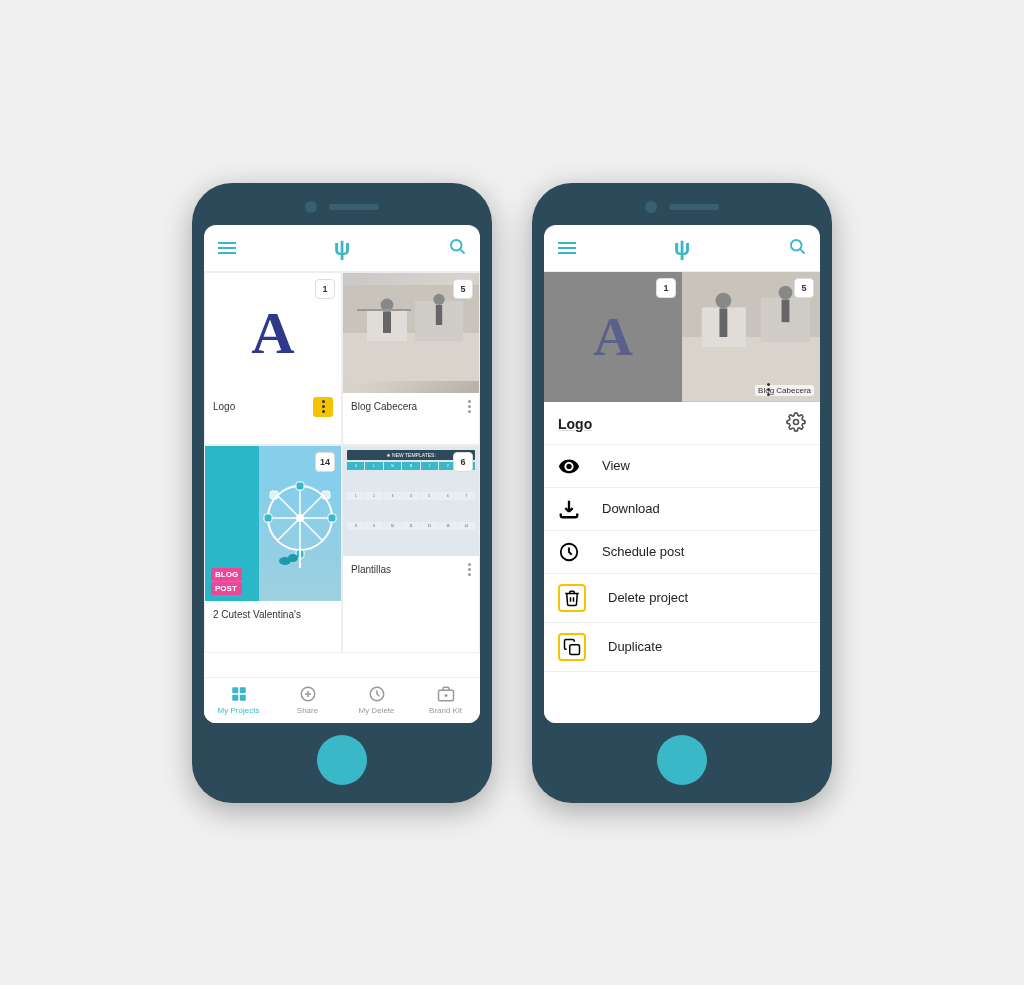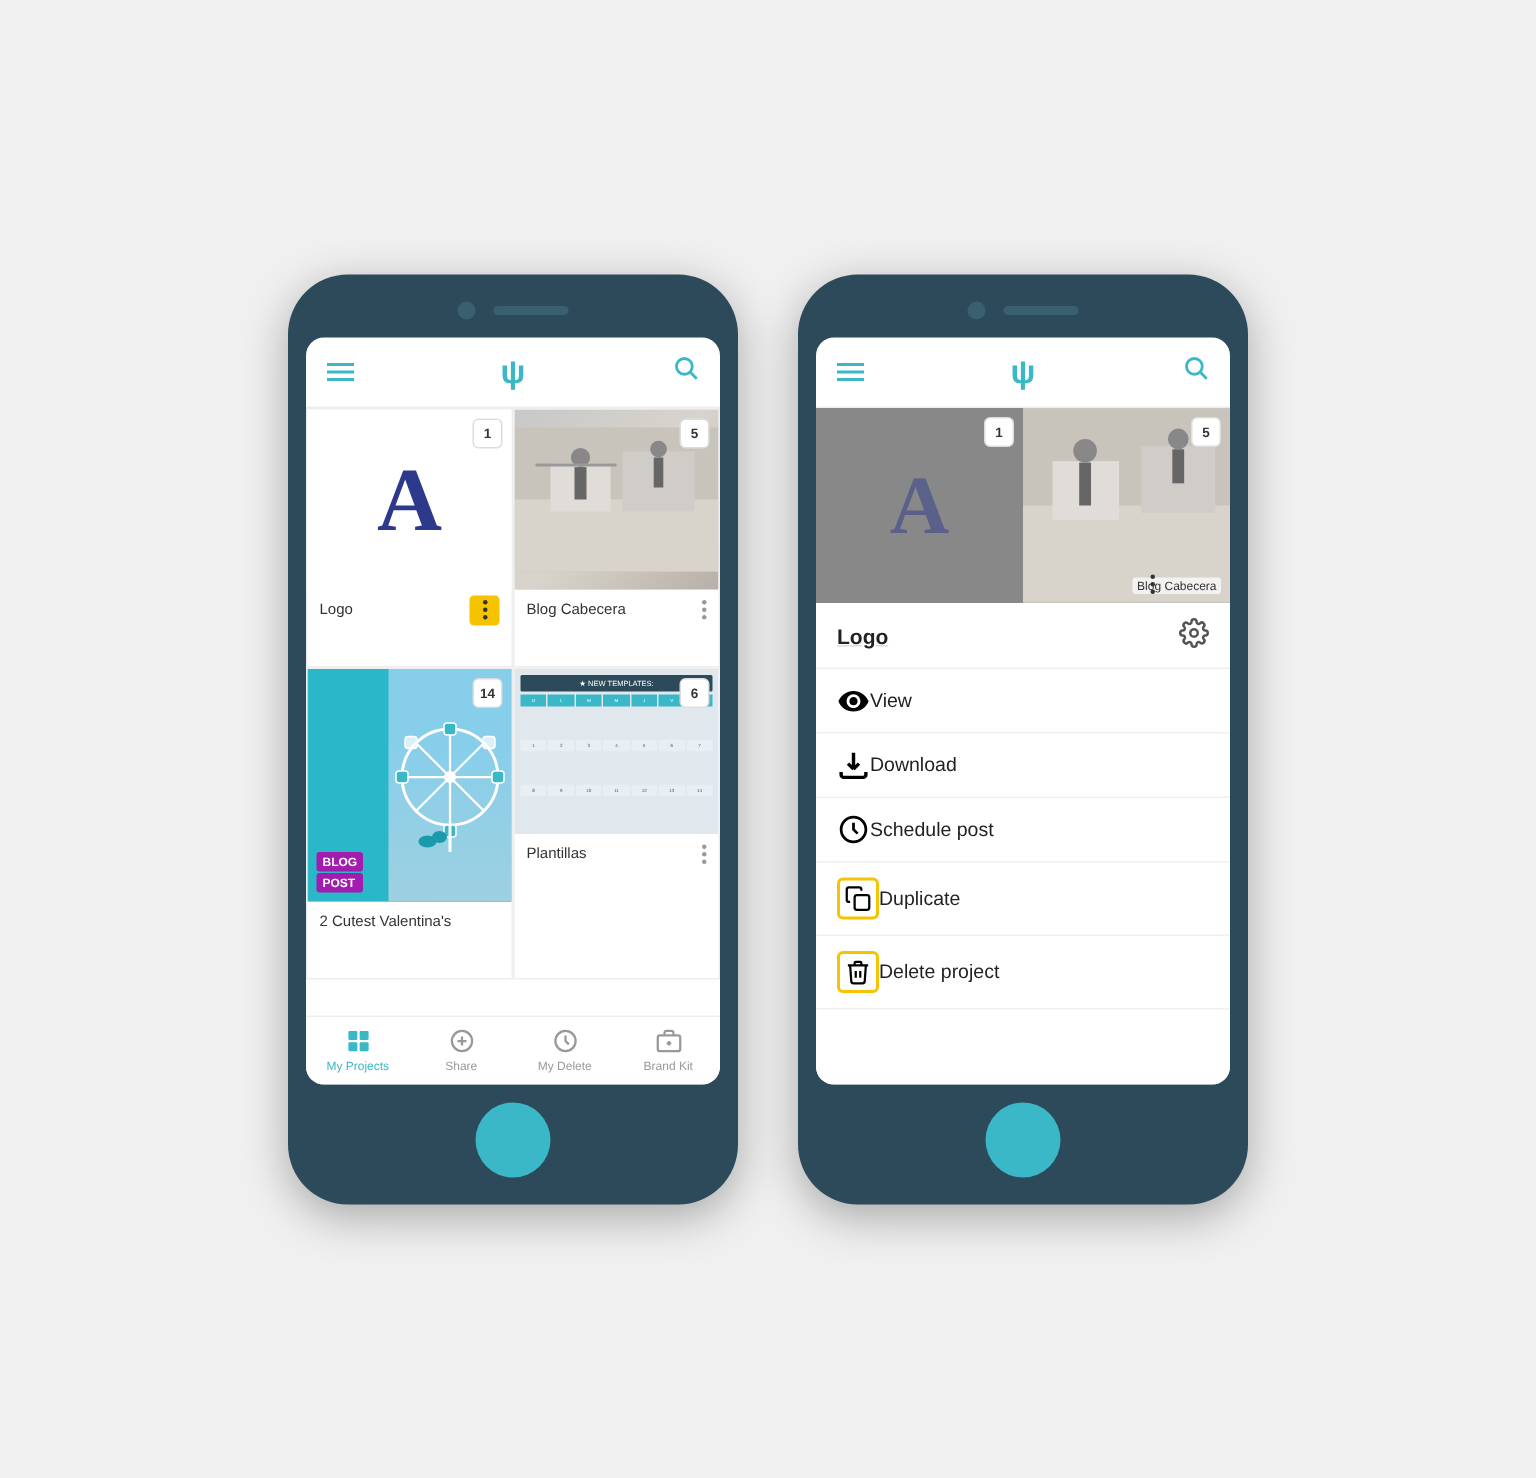--- a/index.html
+++ b/index.html
@@ -203,21 +203,21 @@
 
     
     .letter-a {
       font-size: 60px;
       font-weight: bold;
       color: #2d3a8c;
       font-family: Georgia, serif;
       line-height: 1;
     }
     .blog-post-label {
-      background: #a21caf;
+      background: #ec4899;
       color: white;
       font-size: 8px;
       font-weight: bold;
       padding: 2px 4px;
       border-radius: 2px;
       z-index: 2;
     }
 
     
     .bottom-nav {
@@ -316,21 +316,21 @@
       font-size: 14px;
       font-weight: 600;
       color: #222;
       text-decoration: underline;
       text-decoration-color: #ddd;
     }
     .menu-item {
       display: flex;
       align-items: center;
       padding: 10px 14px;
-      gap: 0;
+      gap: 22px;
       border-bottom: 0.5px solid #f0f0f0;
       cursor: pointer;
     }
     .menu-item-icon {
       width: 22px;
       height: 22px;
       display: flex;
       align-items: center;
       justify-content: center;
       flex-shrink: 0;
@@ -651,38 +651,38 @@
                 <polyline points="12 7 12 12 15 15"></polyline>
             </svg>
           </div>
           <span class="menu-item-label">Schedule post</span>
         </div>
 
 
         <div class="menu-item">
           <div class="menu-item-icon-highlight">
             <svg width="18" height="18" viewBox="0 0 24 24" fill="none" stroke="black" stroke-width="2">
-              <rect x="9" y="9" width="13" height="13" rx="2"></rect>
-                <path d="M5 15H4a2 2 0 0 1-2-2V4a2 2 0 0 1 2-2h9a2 2 0 0 1 2 2v1"></path>
-            </svg>
-          </div>
-          <span class="menu-item-label">Duplicate</span>
-        </div>
-
-        <div class="menu-item">
-          <div class="menu-item-icon-highlight">
-            <svg width="18" height="18" viewBox="0 0 24 24" fill="none" stroke="black" stroke-width="2">
               <polyline points="3 6 5 6 21 6"></polyline>
                 <path d="M19 6l-1 14a2 2 0 0 1-2 2H8a2 2 0 0 1-2-2L5 6"></path>
               <path d="M10 11v6"></path>
                 <path d="M14 11v6"></path>
                 <path d="M9 6V4a1 1 0 0 1 1-1h4a1 1 0 0 1 1 1v2"></path>
             </svg>
           </div>
           <span class="menu-item-label">Delete project</span>
+        </div>
+
+        <div class="menu-item">
+          <div class="menu-item-icon-highlight">
+            <svg width="18" height="18" viewBox="0 0 24 24" fill="none" stroke="black" stroke-width="2">
+              <rect x="9" y="9" width="13" height="13" rx="2"></rect>
+                <path d="M5 15H4a2 2 0 0 1-2-2V4a2 2 0 0 1 2-2h9a2 2 0 0 1 2 2v1"></path>
+            </svg>
+          </div>
+          <span class="menu-item-label">Duplicate</span>
         </div>
 
       </div>
     </div>
     <div class="phone-bottom">
       <div class="phone-home"></div>
     </div>
   </div>
 
 </div>

